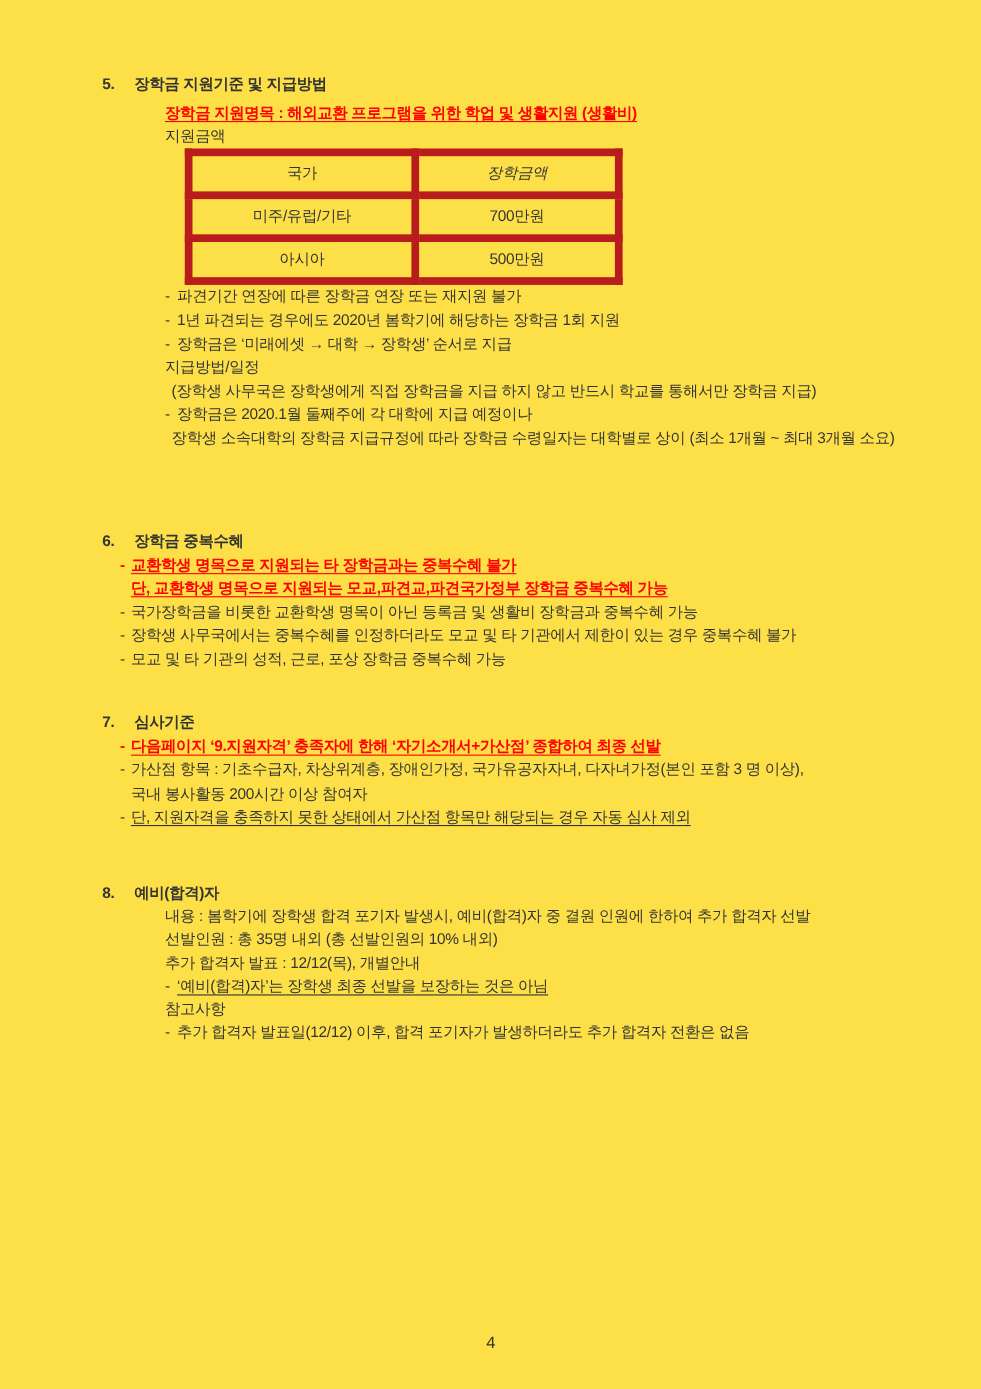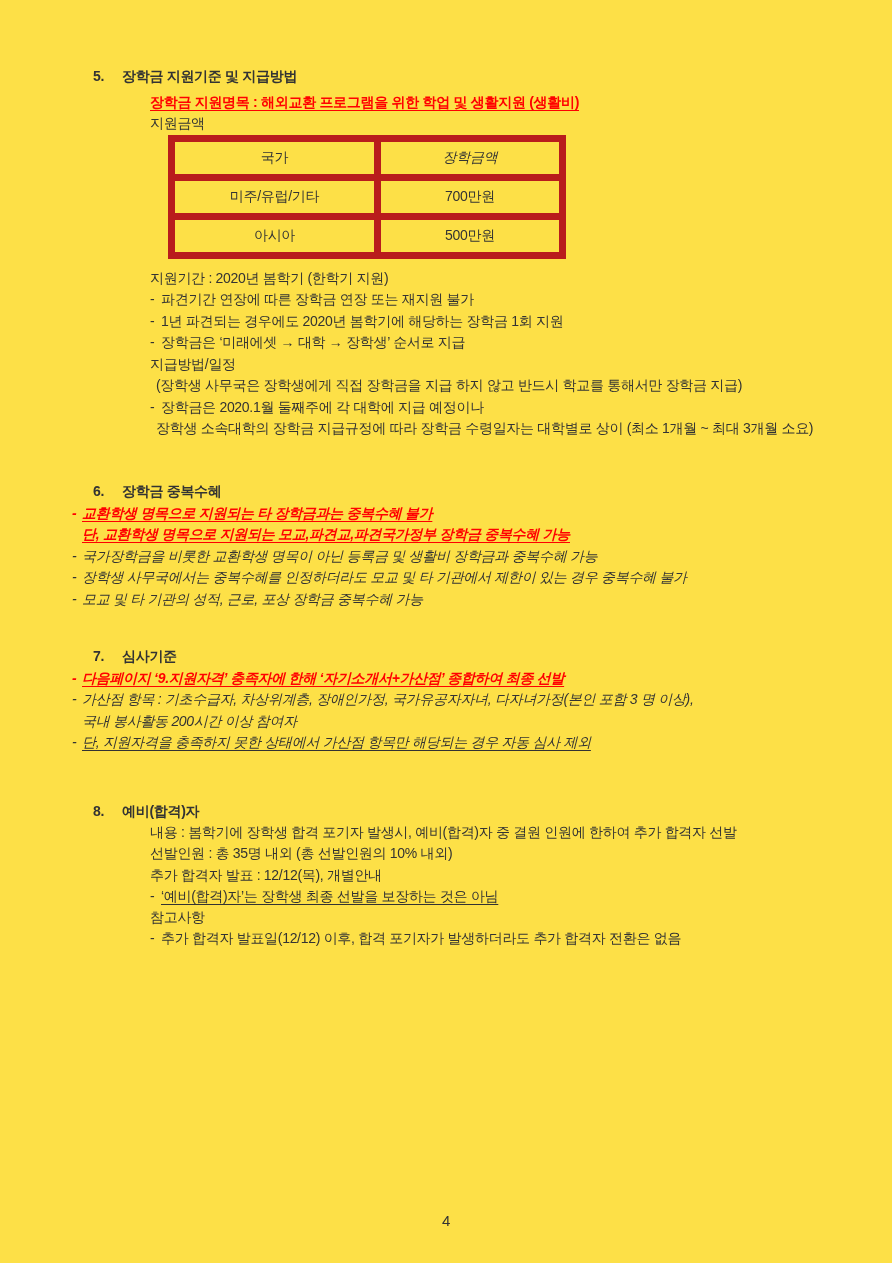--- a/index.html
+++ b/index.html
@@ -12,21 +12,21 @@
     color:#333333;
     letter-spacing:-0.3px;
     overflow:hidden;
   }
   .sec{position:absolute;left:0;width:892px;}
   .line{line-height:21.5px;white-space:nowrap;}
   .s8 .line{line-height:21.2px;}
   .head{font-weight:700;}
   .no{display:inline-block;margin-left:93px;width:29px;}
   .b150{margin-left:150px;}
-  .b112{margin-left:72px;font-style:italic;}
+  .b112{margin-left:109px;}
   .cont6{padding-left:6px;}
   .cont10{padding-left:10px;}
   .dash{display:inline-block;width:11px;}
   .b112 .dash{width:10px;}
   .red{color:#ff0000;font-weight:700;}
   .u{text-decoration:underline;text-underline-offset:3px;text-decoration-thickness:1px;}
   .mt-sub{margin-top:4px;}
   .mt-after-table{margin-top:9px;}
   .stable{
     border-collapse:collapse;
@@ -75,21 +75,20 @@
       <tr>
         <td>미주/유럽/기타</td>
         <td>700만원</td>
       </tr>
       <tr>
         <td>아시아</td>
         <td>500만원</td>
       </tr>
     </tbody>
       </table>
-    <div class="line b150 mt-after-table">지원기간 : 2020년 봄학기 (한학기 지원)</div>
     <div class="line b150"><span class="dash">-</span><span>파견기간 연장에 따른 장학금 연장 또는 재지원 불가</span></div>
     <div class="line b150"><span class="dash">-</span><span>1년 파견되는 경우에도 2020년 봄학기에 해당하는 장학금 1회 지원</span></div>
     <div class="line b150"><span class="dash">-</span><span>장학금은 ‘미래에셋 → 대학 → 장학생’ 순서로 지급</span></div>
     <div class="line b150">지급방법/일정</div>
     <div class="line b150 cont6">(장학생 사무국은 장학생에게 직접 장학금을 지급 하지 않고 반드시 학교를 통해서만 장학금 지급)</div>
     <div class="line b150"><span class="dash">-</span><span>장학금은 2020.1월 둘째주에 각 대학에 지급 예정이나</span></div>
     <div class="line b150 cont6">장학생 소속대학의 장학금 지급규정에 따라 장학금 수령일자는 대학별로 상이 (최소 1개월 ~ 최대 3개월 소요)</div>
   </div>
 
   <div class="sec" style="top:481px">

